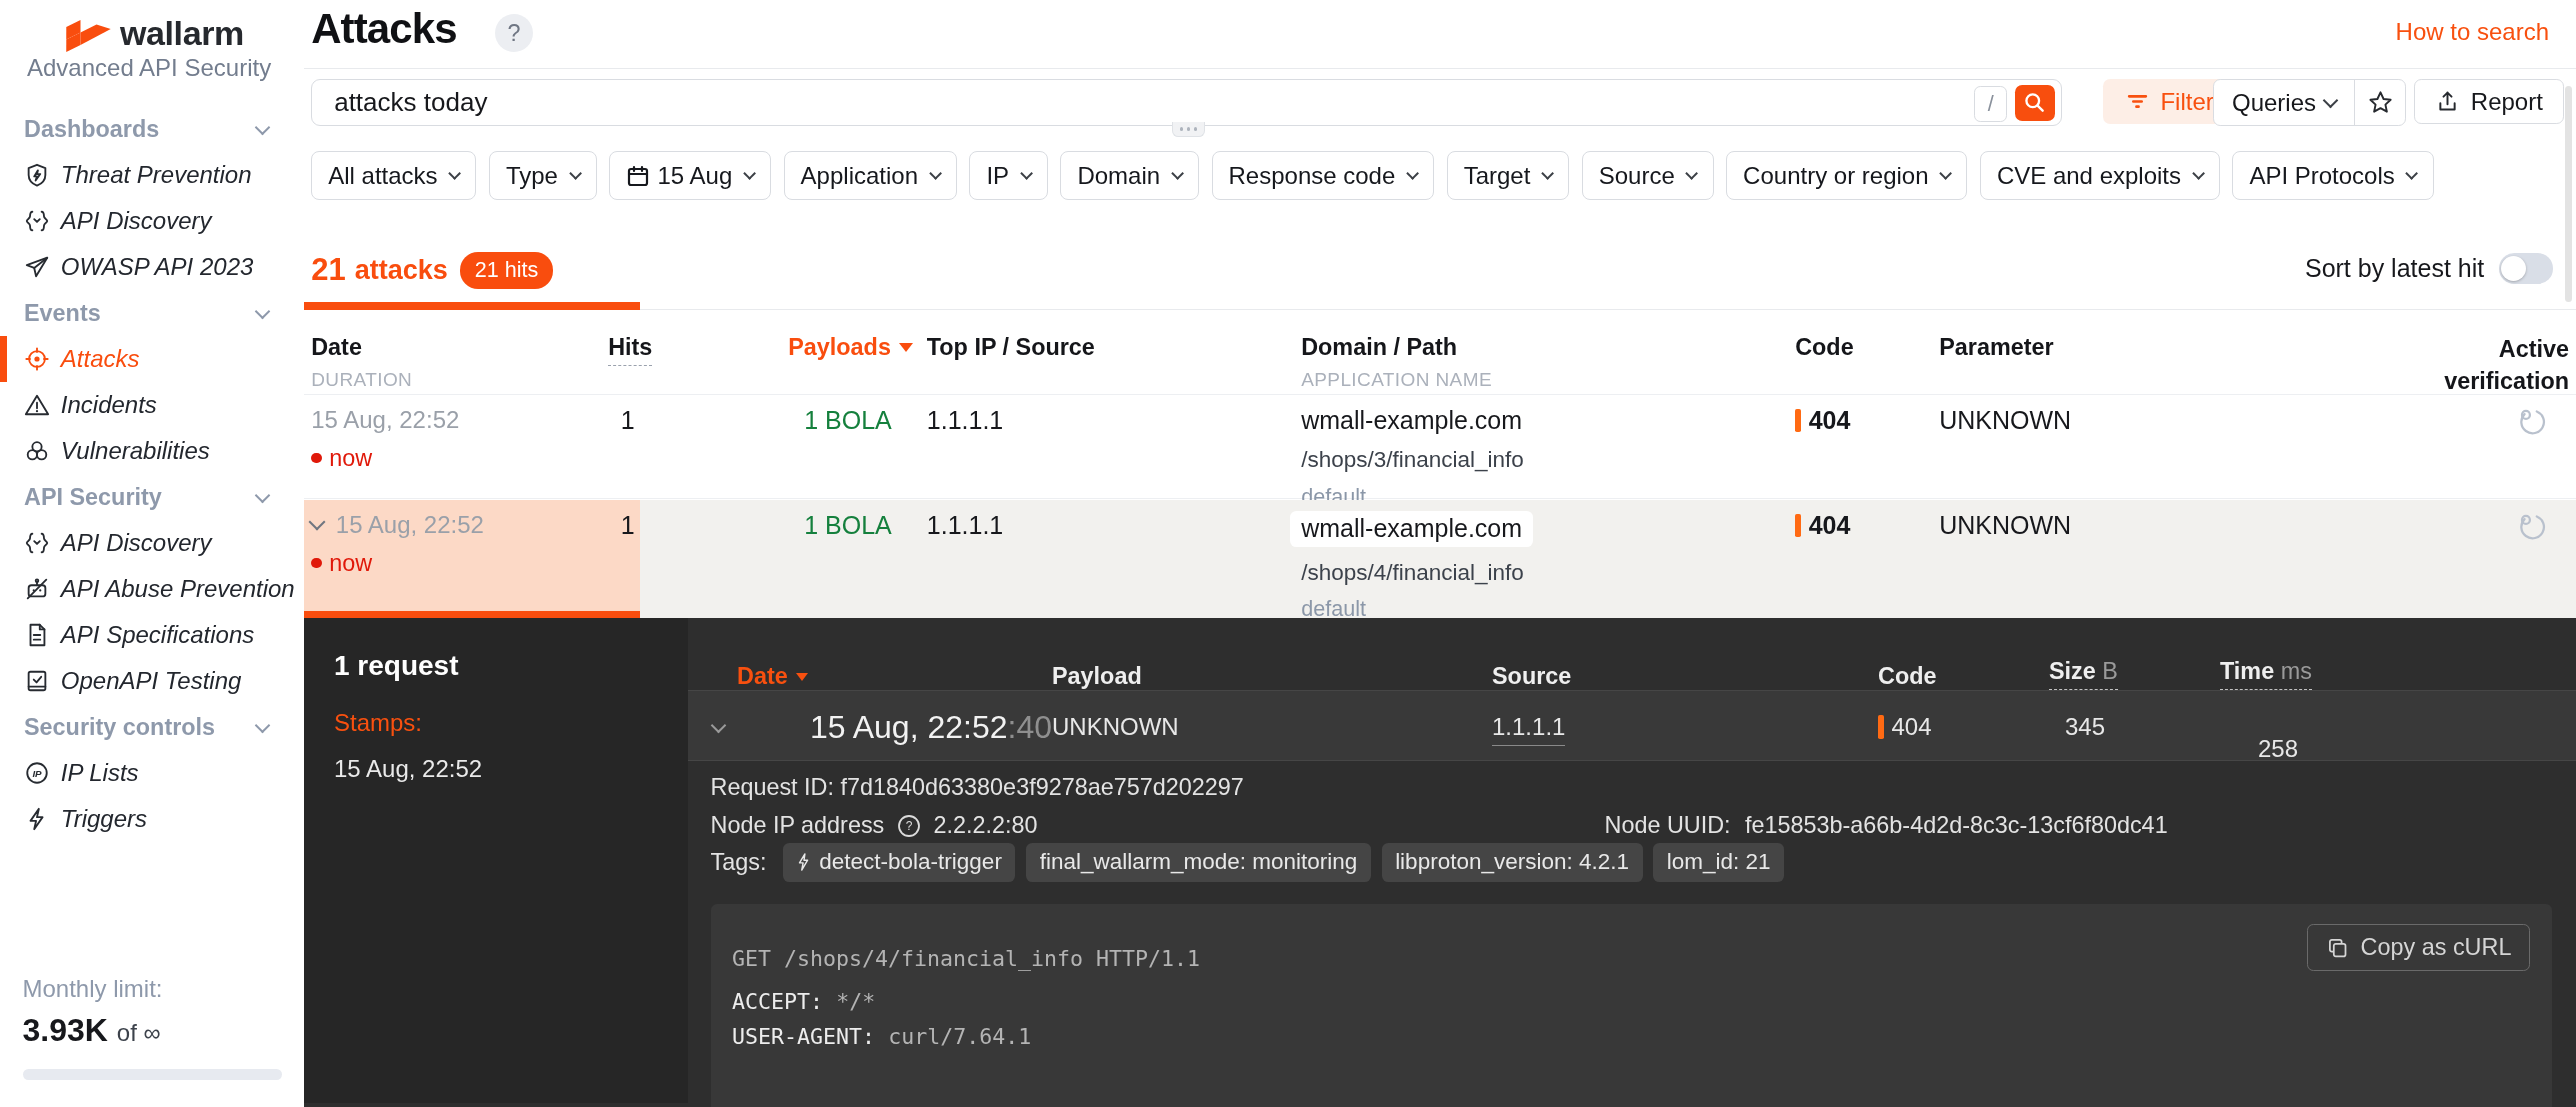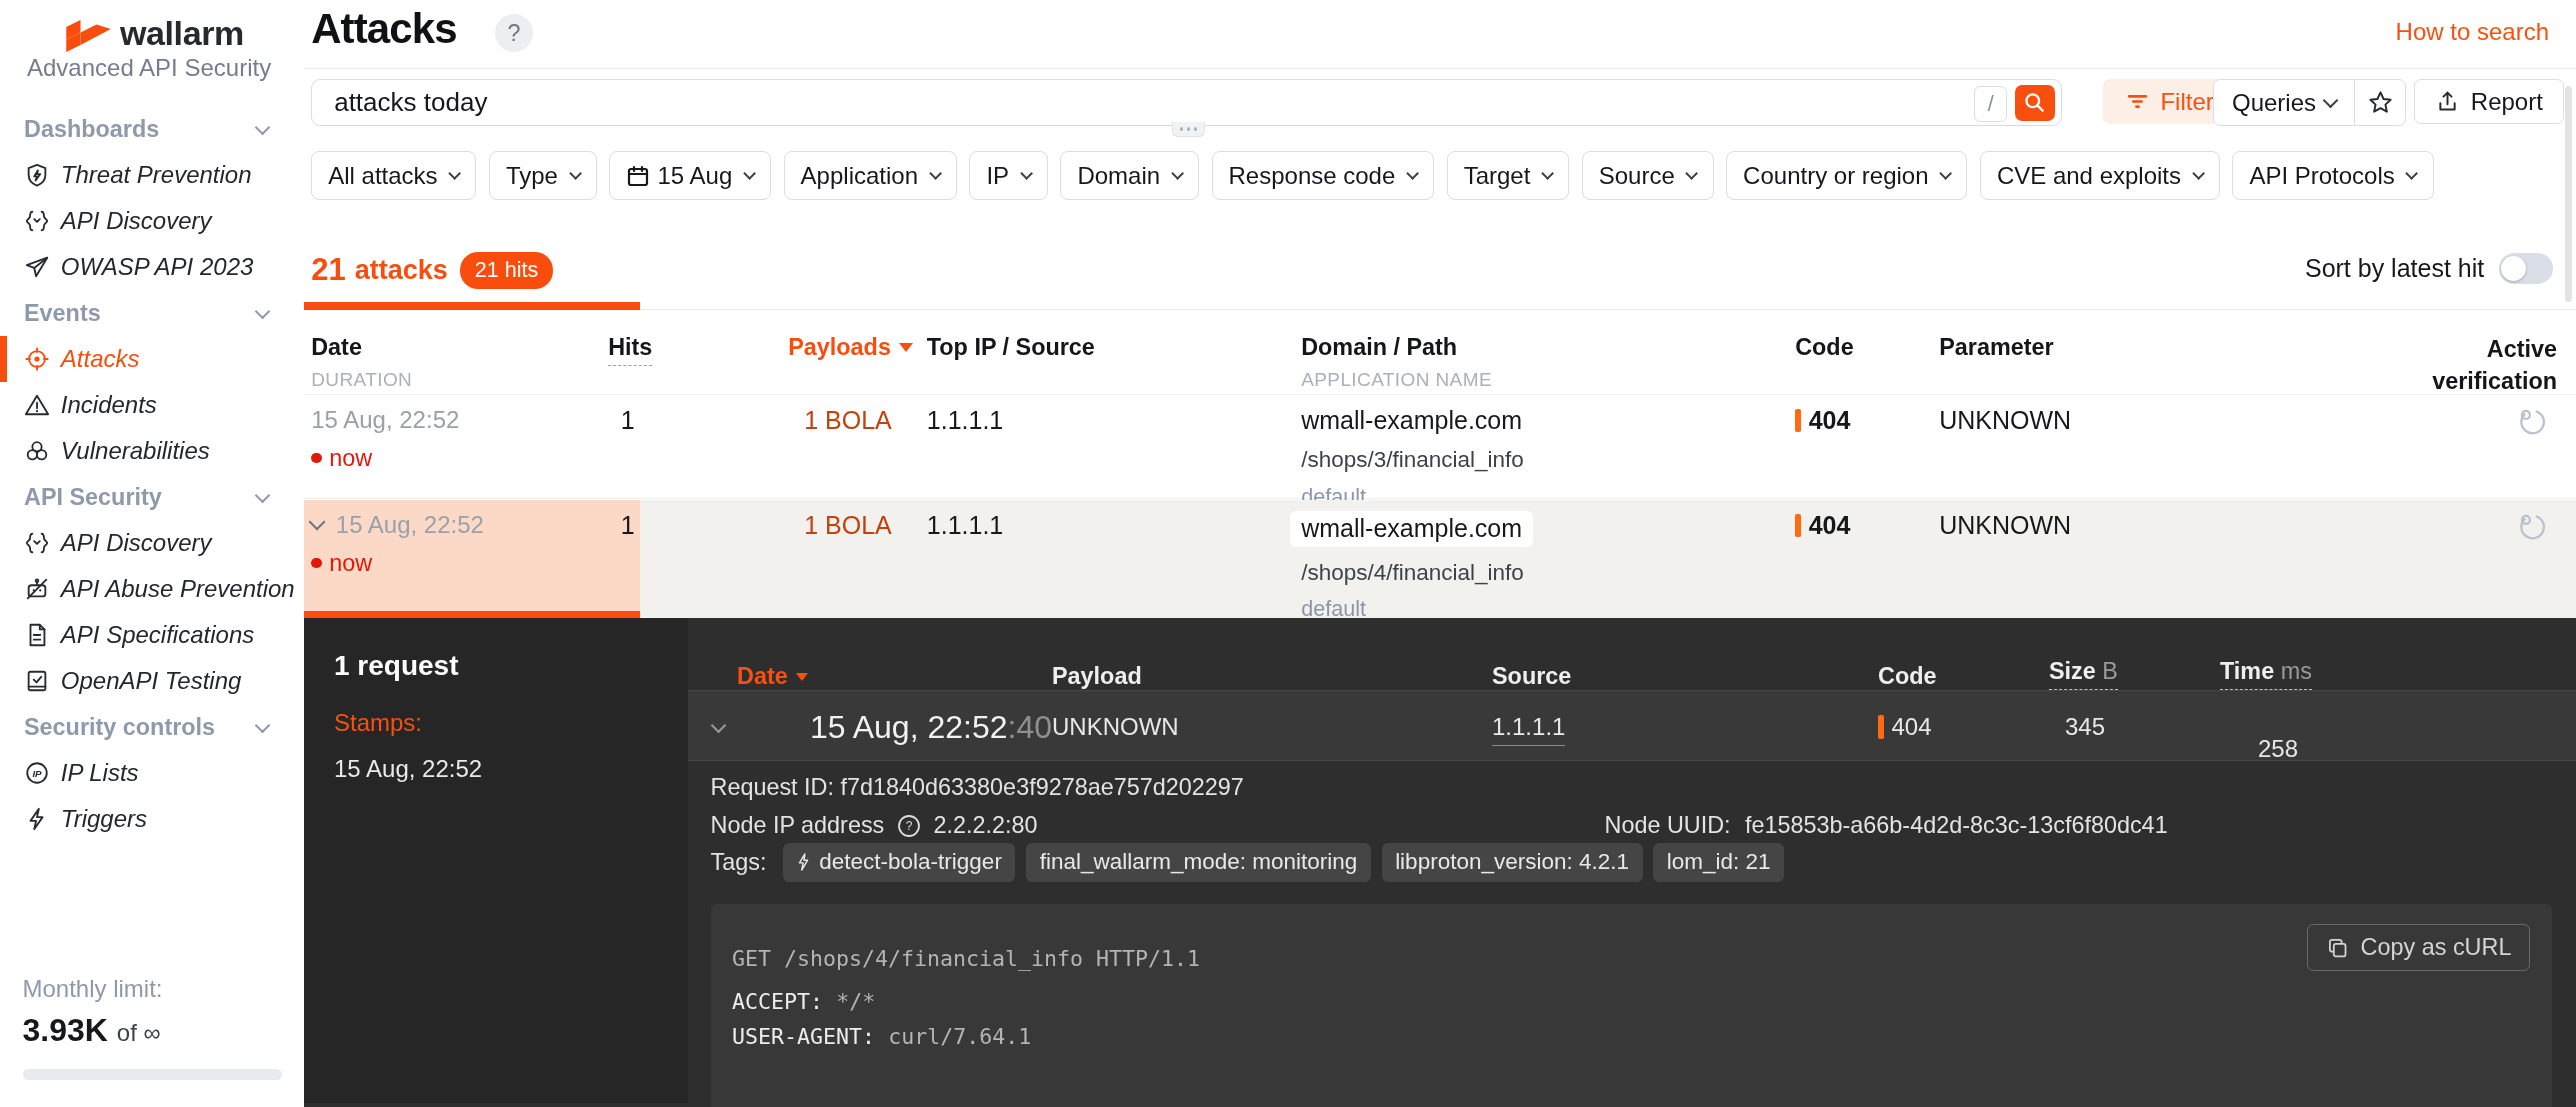--- a/index.html
+++ b/index.html
@@ -64,31 +64,31 @@
   .tab-line{position:absolute;left:0;top:302px;width:336px;height:8px;background:#f94d0e;z-index:2;}
   .hr{position:absolute;left:0;top:309px;right:0;height:0.9px;background:#e8eaed;}
   
   .atkgrid{display:grid;grid-template-columns:297px 180px 135px 378px 494px 144px 422px 1fr;padding-left:7.2px;box-sizing:border-box;}
   .atk-head{position:absolute;left:0;top:318px;right:0;height:77px;border-bottom:0.9px solid #edeff2;align-items:start;padding-top:16px;}
   .hcell{font-size:23.4px;font-weight:bold;color:#15161a;}
   .hsub{font-size:19px;font-weight:normal;color:#abb1bb;letter-spacing:0.4px;margin-top:8px;}
   .dashed-u{display:inline-block;border-bottom:1.8px dashed #9aa1ad;padding-bottom:3.6px;}
   .orange-h{color:#f94d0e;display:flex;align-items:center;gap:8px;}
   .tri{width:0;height:0;border-left:7.2px solid transparent;border-right:7.2px solid transparent;border-top:9px solid #f94d0e;display:inline-block;}
-  .h-active{text-align:right;padding-right:19px;line-height:1.35;}
+  .h-active{text-align:right;padding-right:7px;line-height:1.35;}
   .atk-row{position:absolute;left:0;right:0;align-items:start;padding-top:10.8px;cursor:pointer;}
   .row1{top:395px;height:104px;border-bottom:0.9px solid #edeff2;background:#fff;}
   .row2{top:500px;height:119px;background:#f2f1ee;}
   .row2-sel{position:absolute;left:0;top:0;width:336px;height:100%;background:#fcd9c6;}
   .row2-bar{position:absolute;left:0;bottom:0;width:336px;height:8px;background:#f94d0e;}
   .c-date{font-size:24px;color:#9aa0a9;position:relative;z-index:1;display:flex;align-items:center;}
   .c-now{margin-top:10.8px;display:flex;align-items:center;gap:7.2px;font-size:23.4px;color:#e0190a;position:relative;z-index:1;}
   .c-now i{width:10.8px;height:10.8px;border-radius:50%;background:#e0190a;}
   .c-hits{font-size:25px;color:#17181c;padding-left:12.6px;position:relative;z-index:1;}
-  .c-pay{font-size:25px;color:#c2410c;padding-left:16px;}
+  .c-pay{font-size:25px;color:#15803d;padding-left:16px;}
   .c-ip{font-size:25px;color:#17181c;padding-left:3.6px;}
   .c-dom{font-size:25px;color:#17181c;}
   .dom-chip{display:inline-block;background:#fff;border-radius:6.3px;padding:3.6px 10.8px;margin-left:-10.8px;}
   .c-path{font-size:22.5px;color:#3c424b;margin-top:12.6px;}
   .c-app{font-size:21.6px;color:#8b97a8;margin-top:10.8px;}
   .code-bar{display:inline-block;width:6.3px;height:23.4px;background:#ff6a13;border-radius:1.8px;margin-right:7.2px;vertical-align:-3.6px;}
   .c-code{font-size:25px;font-weight:600;color:#17181c;}
   .c-param{font-size:25px;color:#17181c;}
   .c-av{justify-self:end;padding-right:27px;}
   .row-chev{width:10px;height:10px;border-right:2.2px solid #6f7680;border-bottom:2.2px solid #6f7680;transform:rotate(45deg);

